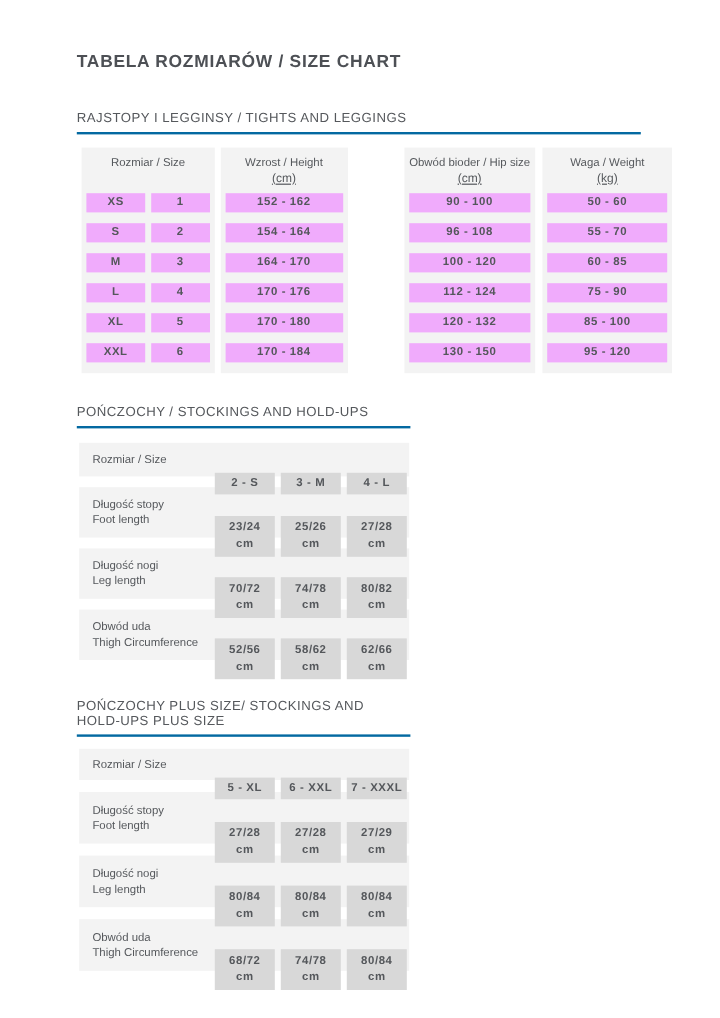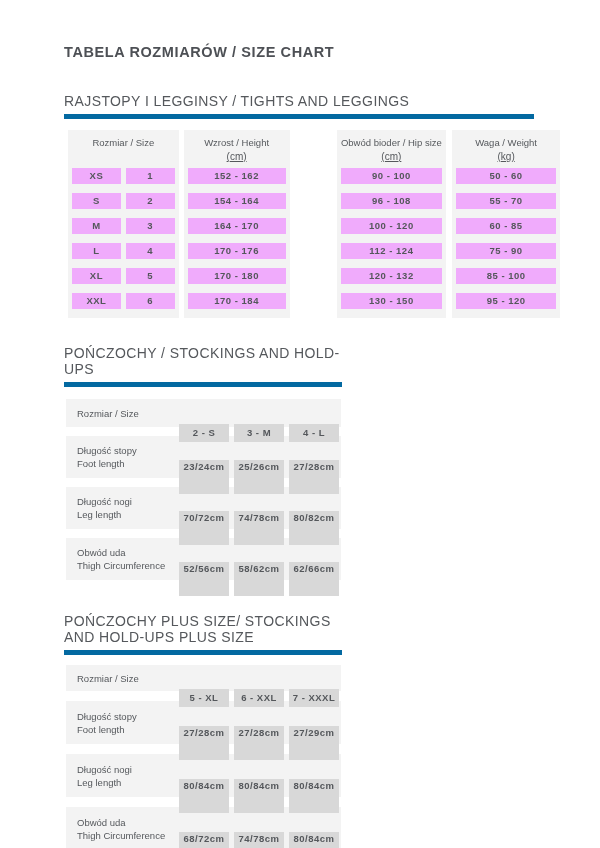--- a/index.html
+++ b/index.html
@@ -2,22 +2,22 @@
 <html><head>
 <meta charset="utf-8">
 <style>
   * { margin:0; padding:0; box-sizing:border-box; }
   html, body { width:600px; height:848px; background:#ffffff; overflow:hidden; }
   body { font-family:"Liberation Sans", sans-serif; color:#55585c; }
   .page { width:600px; height:848px; padding:44px 40px 0 64px; }
 
   .page-title { font-size:14.5px; font-weight:700; letter-spacing:0.6px; color:#4d5055; }
 
-  .section-label { font-size:14px; letter-spacing:0.4px; color:#55585c;
-                   padding-bottom:5px; border-bottom:5px solid #0369a1; }
+  .section-label { font-size:11px; letter-spacing:0.4px; color:#55585c;
+                   padding-bottom:5px; border-bottom:2px solid #0369a1; }
   .s1 .section-label { width:470px; margin-top:33px; }
   .s2 .section-label, .s3 .section-label { width:278px; }
   .s2 .section-label { margin-top:27px; }
   .s3 .section-label { margin-top:33px; }
 
   
   .t1 { display:flex; margin:11px 0 0 4px; }
   .t1 .panel { background:#f3f3f3; padding:6px 4px 9px 4px; }
   .t1 .p1 { width:114px; margin-right:5px; }
   .t1 .p2 { width:109px; margin-right:6px; }
@@ -47,21 +47,21 @@
   .s3 .hdr-row { height:26px; }
   .s2 .data-row { height:42px; }
   .s3 .data-row { height:43px; }
   .row-label { width:113px; padding-left:11px; font-size:9.5px; line-height:13px; }
   .vals { display:flex; }
   .vals > * { margin-right:5px;margin-top:40px; }
   .vals > *:last-child { margin-right:0; }
   .vcell { width:50px; background:#d8d8d8; text-align:center; font-weight:700;
            font-size:9.5px; letter-spacing:0.5px; color:#54575b; }
   .hdr-row .vcell { height:18px; line-height:18px; }
-  .data-row .vcell { height:34px; display:flex; flex-direction:row;
+  .data-row .vcell { height:34px; display:flex; flex-direction:column;
                      justify-content:center; line-height:14px; }
 </style>
 </head>
 <body>
 
 <div class="page">
 
   <div class="page-title">TABELA ROZMIARÓW / SIZE CHART</div>
 
   <div class="section s1">

